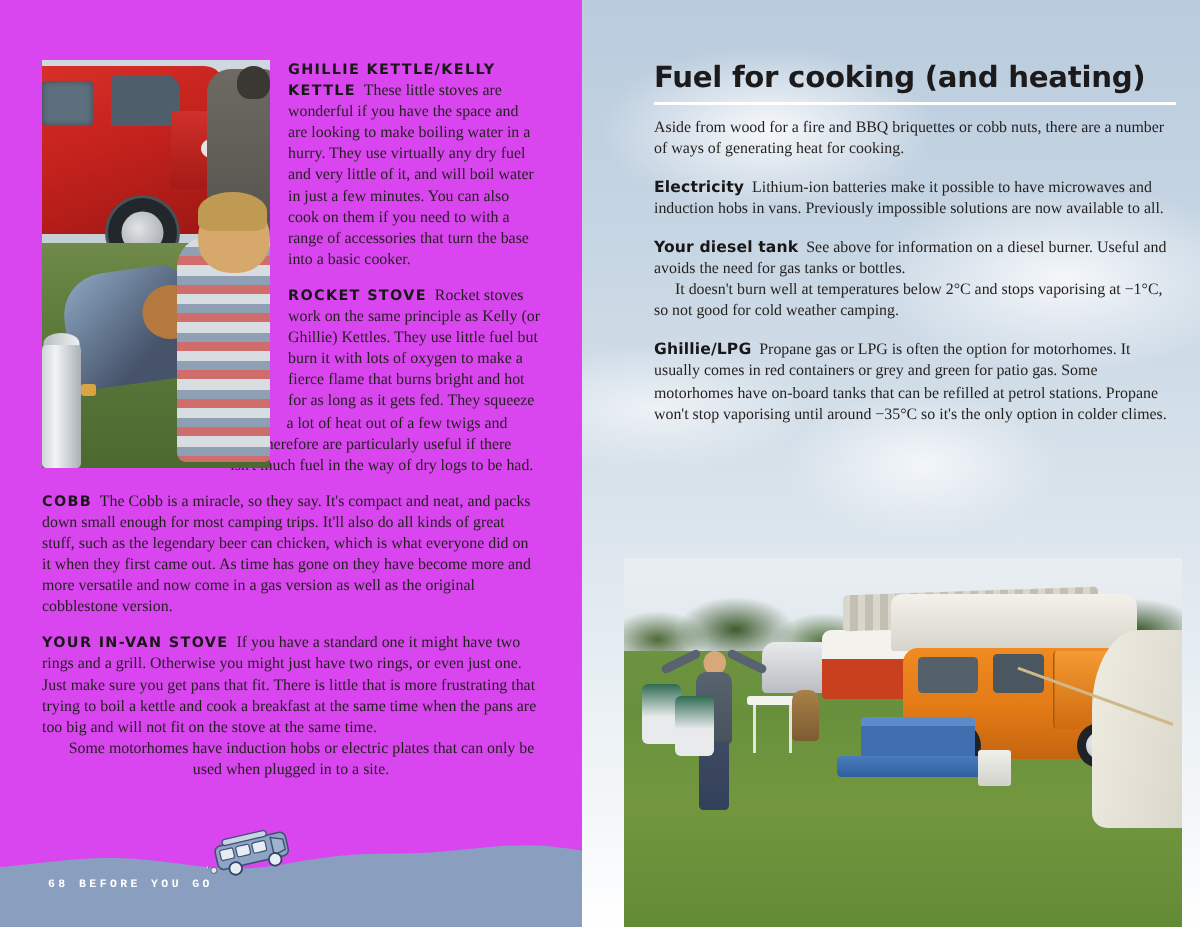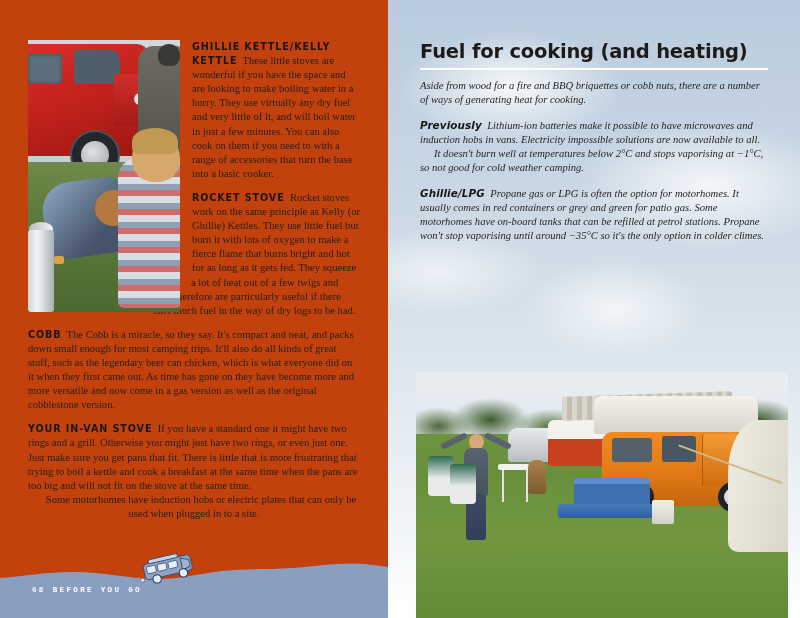--- a/index.html
+++ b/index.html
@@ -11,21 +11,21 @@
     overflow: hidden;
     font-family: "Liberation Serif", serif;
     position: relative;
   }
   .spread { position: absolute; inset: 0; display: flex; }
 
   
   .page-left {
     position: relative;
     width: 388px; height: 618px;
-    background: #c2410c;
+    background: #d946ef;
     overflow: hidden;
   }
   .left-content {
     position: absolute;
     left: 28px; top: 40px;
     width: 332px;
     height: 520px;
   }
   .photo-kettle {
     float: left;
@@ -126,29 +126,29 @@
     position: relative;
     width: 412px; height: 618px;
     overflow: hidden;
     background:
       radial-gradient(ellipse 160px 80px at 30% 14%, rgba(255,255,255,.85), rgba(255,255,255,0) 70%),
       radial-gradient(ellipse 190px 90px at 78% 30%, rgba(255,255,255,.8), rgba(255,255,255,0) 70%),
       radial-gradient(ellipse 130px 70px at 55% 50%, rgba(255,255,255,.7), rgba(255,255,255,0) 70%),
       radial-gradient(ellipse 150px 60px at 12% 44%, rgba(255,255,255,.6), rgba(255,255,255,0) 70%),
       linear-gradient(180deg, #b9cbdd 0%, #c6d5e3 25%, #d6e1ea 50%, #e7eef3 72%, #f4f7f9 88%, #ffffff 100%);
   }
-  .rcontent { position:absolute; left:32px; top:40px; width:348px; }
+  .rcontent { position:absolute; left:48px; top:40px; width:348px; }
   .r-title {
     font-family:"DejaVu Sans", sans-serif;
     font-weight:700; font-size:19.5px; color:#1c1a1b;
     letter-spacing:-0.2px; margin:0 0 5px 0;
   }
   .r-rule { height:1.6px; background:#ffffff; margin:0 0 9px 0; width:100%; }
   .rtext { font-size:10.6px; line-height:14.1px; color:#231f1e; }
-  .rtext p { margin:0 0 11px 0;font-style:italic; }
+  .rtext p { margin:0 0 11px 0; }
   .rtext p.indent { text-indent:14px; margin-top:-11px; }
   .sub-head {
     font-family:"DejaVu Sans", sans-serif;
     font-weight:700; font-size:10.4px; color:#181617; letter-spacing:0.1px;
   }
   .photo-camp {
     position:absolute; left:28px; top:372px; width:372px; height:246px;
     overflow:hidden;
   }
   .pc-sky { position:absolute; inset:0; background:linear-gradient(180deg,#e9eef2 0%, #dfe7ec 30%, #cfd9de 45%); }
@@ -350,22 +350,23 @@
 
   <div class="page-right">
 
     <div class="rcontent">
       <h1 class="r-title">Fuel for cooking (and heating)</h1>
       <div class="r-rule"></div>
 
       <div class="rtext">
         <p>Aside from wood for a fire and BBQ briquettes or cobb nuts, there are a number of ways of generating heat for cooking.</p>
 
-        <p><span class="sub-head">Previously</span>&nbsp; <span>Lithium-ion batteries make it possible to have microwaves and induction hobs in vans. Electricity impossible solutions are now available to all.</span></p>
-
+        <p><span class="sub-head">Electricity</span>&nbsp; <span>Lithium-ion batteries make it possible to have microwaves and induction hobs in vans. Previously impossible solutions are now available to all.</span></p>
+
+        <p><span class="sub-head">Your diesel tank</span>&nbsp; <span>See above for information on a diesel burner. Useful and avoids the need for gas tanks or bottles.</span></p>
 
 
         <p class="indent">It doesn't burn well at temperatures below 2°C and stops vaporising at −1°C, so not good for cold weather camping.</p>
 
         <p><span class="sub-head">Ghillie/LPG</span>&nbsp; <span>Propane gas or LPG is often the option for motorhomes. It usually comes in red containers or grey and green for patio gas. Some motorhomes have on-board tanks that can be refilled at petrol stations. Propane won't stop vaporising until around −35°C so it's the only option in colder climes.</span></p>
       </div>
     </div>
 
     <div class="photo-camp">
       <div class="pc-sky"></div>

